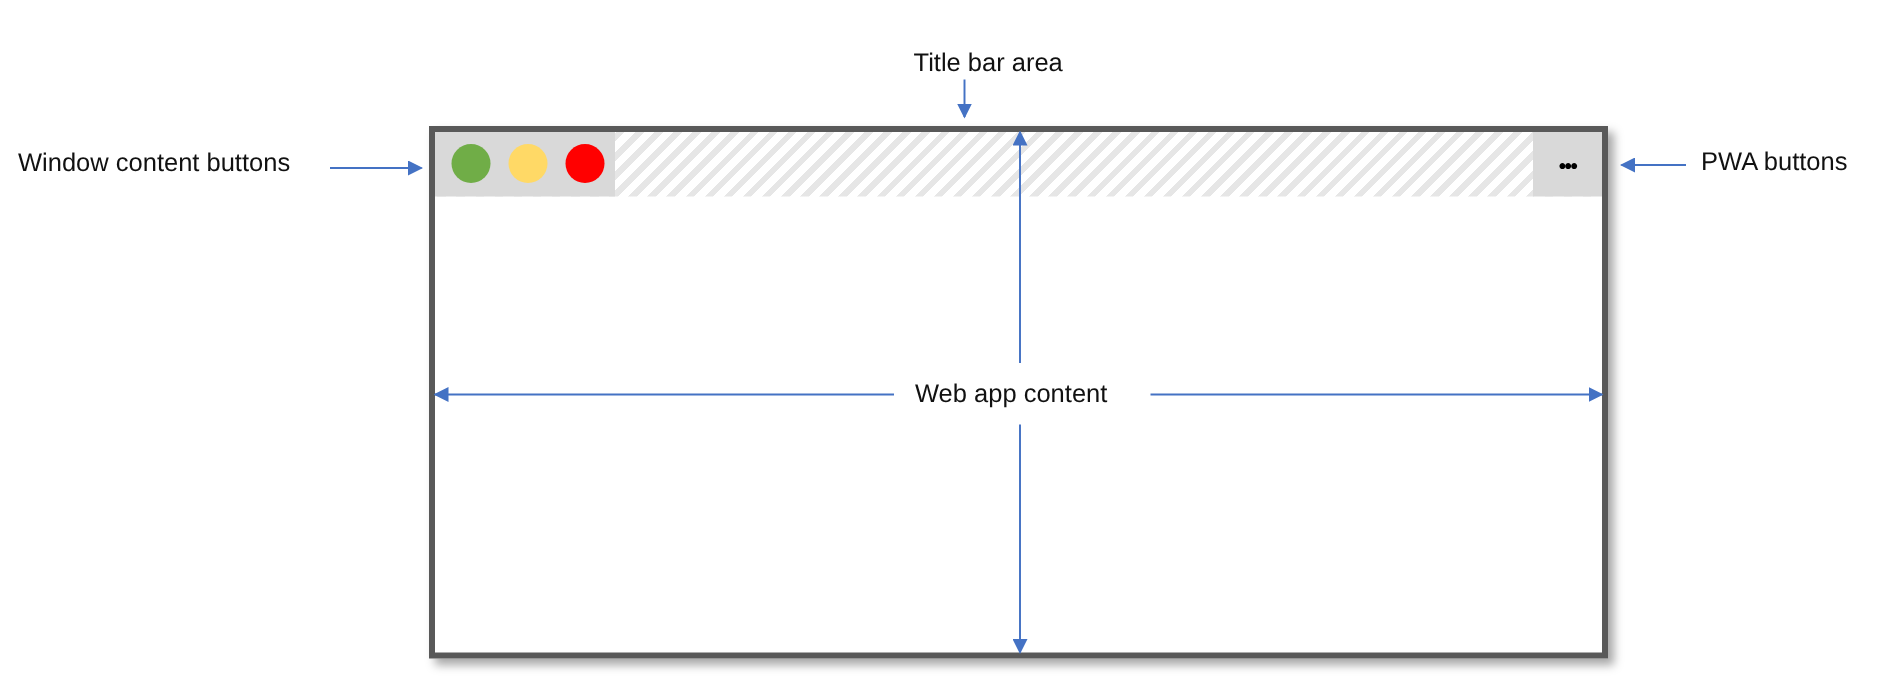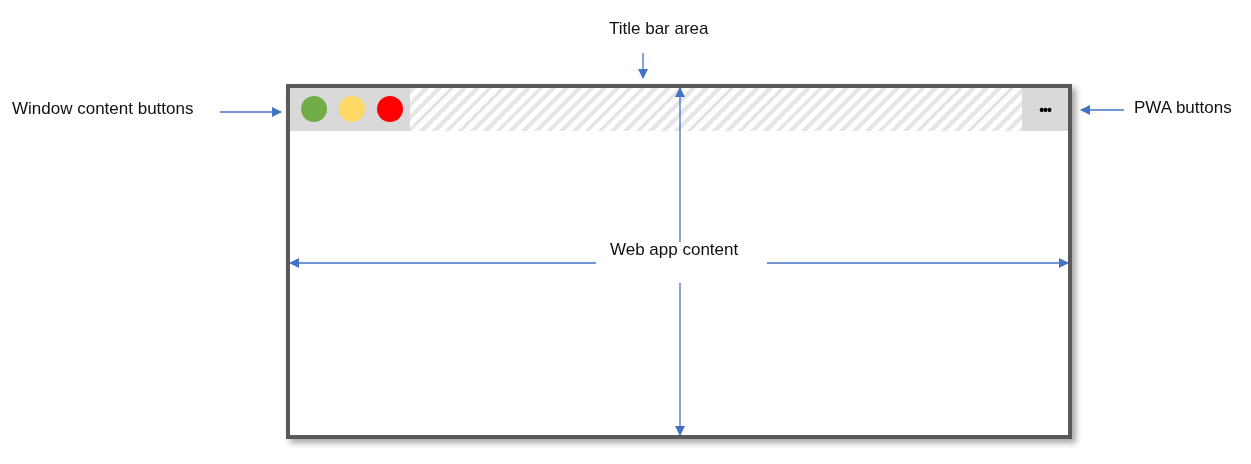--- a/index.html
+++ b/index.html
@@ -9,21 +9,21 @@
   .titlebar{position:absolute;left:0;top:0;width:100%;height:43px;
     background:repeating-linear-gradient(-45deg,#fff 0px,#fff 5px,#e6e6e6 5px,#e6e6e6 9px);}
   .wcb{position:absolute;left:0;top:0;width:120px;height:43px;background:#d9d9d9;}
   .dot{position:absolute;top:8px;width:26px;height:26px;border-radius:50%;}
   .pwa{position:absolute;right:0;top:0;width:46px;height:43px;background:#d9d9d9;display:flex;align-items:center;justify-content:center;font-size:14px;font-weight:bold;color:#000;letter-spacing:-1px;}
   svg.arrows{position:absolute;left:0;top:0;}
 </style>
 </head>
 <body>
 
-<div class="label" style="left:609px;top:19px;">Title bar area</div>
+<div class="label" style="left:609px;top:32px;">Title bar area</div>
 <div class="label" style="left:12px;top:99px;">Window content buttons</div>
 <div class="label" style="left:1134px;top:98px;">PWA buttons</div>
 
 <div class="window">
   <div class="titlebar">
     <div class="wcb">
       <div class="dot" style="left:11px;background:#70ad47;"></div>
       <div class="dot" style="left:49px;background:#ffd966;"></div>
       <div class="dot" style="left:87px;background:#ff0000;"></div>
     </div>
@@ -45,13 +45,13 @@
   <line x1="220" y1="112" x2="281" y2="112" stroke="#4472c4" stroke-width="1.3" marker-end="url(#ah)"></line>
 
   <line x1="1124" y1="110" x2="1081" y2="110" stroke="#4472c4" stroke-width="1.3" marker-end="url(#ah)"></line>
 
   <line x1="680" y1="242" x2="680" y2="88" stroke="#4472c4" stroke-width="1.3" marker-end="url(#ah)"></line>
   <line x1="680" y1="283" x2="680" y2="435" stroke="#4472c4" stroke-width="1.3" marker-end="url(#ah)"></line>
   <line x1="596" y1="263" x2="290" y2="263" stroke="#4472c4" stroke-width="1.3" marker-end="url(#ah)"></line>
   <line x1="767" y1="263" x2="1068" y2="263" stroke="#4472c4" stroke-width="1.3" marker-end="url(#ah)"></line>
 </svg>
 
-<div class="label" style="left:610px;top:240px;text-align:center;">Web app content</div>
+<div class="label" style="left:610px;top:253px;text-align:center;">Web app content</div>
 
 </body></html>

